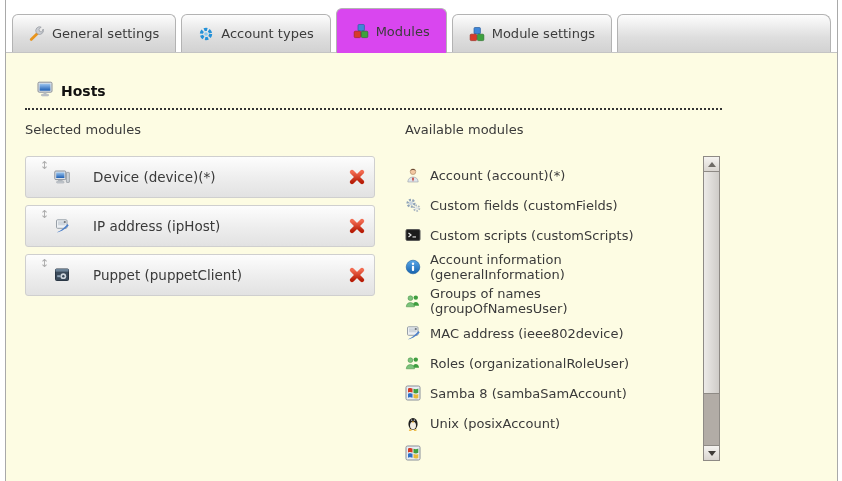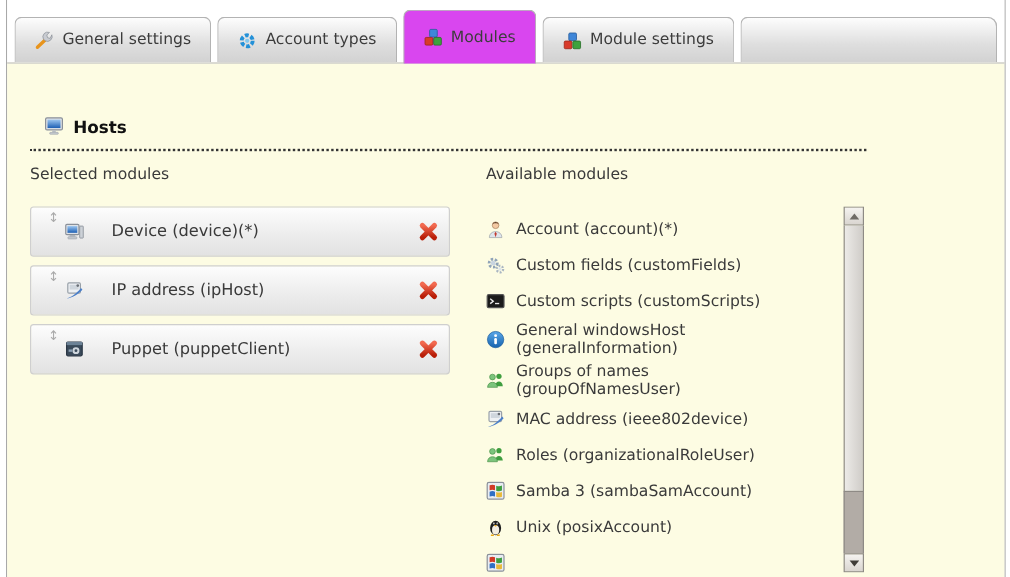--- a/index.html
+++ b/index.html
@@ -13,21 +13,21 @@
   .tab { display: flex; align-items: center; gap: 7px; height: 38px; padding: 0 16px; margin-right: 5px;
     background: linear-gradient(#fdfdfd, #dedede 60%, #d2d2d2); border: 1px solid #b3b3b3; border-bottom: none;
     border-radius: 6px 6px 0 0; font-size: 13px; color: #3c3c3c; cursor: pointer; white-space: nowrap; }
   .tab.active { height: 45px; background: #d946ef; position: relative; z-index: 3; margin-bottom: -1px; }
   .tab-filler { flex: 1; height: 38px; background: linear-gradient(#fdfdfd, #dedede 60%, #d2d2d2);
     border: 1px solid #b3b3b3; border-bottom: none; border-radius: 6px 8px 0 0; }
   .ticon svg { display: block; }
 
   
   .content { height: 429px; background: #fdfce3; border-top: 1px solid #c4c4c4; padding: 0 0 0 19px; overflow: hidden; }
-  .hosts-header { margin-top: 44px; width: 697px; display: flex; align-items: center; gap: 8px;
+  .hosts-header { margin-top: 28px; width: 697px; display: flex; align-items: center; gap: 8px;
     padding: 0 0 7px 12px; border-bottom: 2px dotted #333; }
   .hosts-title { font-size: 14px; font-weight: bold; color: #111; }
 
   .columns { display: flex; margin-top: 12px; }
   .col-heading { font-size: 13px; color: #3a3a3a; line-height: 16px; }
 
   
   .left-col { width: 356px; }
   .left-col .col-heading { margin-bottom: 18px; }
   .sel-row { position: relative; width: 350px; height: 42px; margin-bottom: 7px; display: flex; align-items: center;
@@ -284,21 +284,21 @@
             </li>
 
             <li class="avail-item">
               <span class="aicon">
                 <svg width="16" height="16" viewBox="0 0 16 16">
                   <circle cx="8" cy="8" r="6.8" fill="url(#gBlue)" stroke="#1a5c9e" stroke-width="0.6"></circle>
                   <circle cx="8" cy="4.7" r="1.2" fill="#fff"></circle>
                   <rect x="6.9" y="6.7" width="2.2" height="5.2" rx="1" fill="#fff"></rect>
                 </svg>
               </span>
-              <span class="alabel">General windowsHost (generalInformation)</span>
+              <span class="alabel">Account information (generalInformation)</span>
               <button class="add">
                 <svg width="17" height="17" viewBox="0 0 17 17">
                     <g stroke="url(#gGreen)" stroke-width="4.6" stroke-linecap="round">
                       <path d="M8.5 3 V14"></path>
                       <path d="M3 8.5 H14"></path>
                     </g>
                   </svg>
               </button>
             </li>
 
@@ -365,21 +365,21 @@
             <li class="avail-item">
               <span class="aicon">
                 <svg width="16" height="16" viewBox="0 0 16 16">
                   <rect x="1" y="1" width="14" height="14" rx="1.5" fill="#e9edf2" stroke="#8a9099"></rect>
                   <path d="M3 7.5 C5 6.8 6 7 7.5 7.6 L7.5 3.4 C6 2.8 5 2.7 3 3.4 Z" fill="#d23b26"></path>
                   <path d="M8.5 7.9 C10.5 8.6 11.6 8.5 13.3 7.8 L13.3 3.6 C11.6 4.3 10.5 4.4 8.5 3.7 Z" fill="#3f9e3f"></path>
                   <path d="M3 12.8 C5 12.1 6 12.2 7.5 12.8 L7.5 8.7 C6 8.1 5 8 3 8.7 Z" fill="#2f6fc4"></path>
                   <path d="M8.5 13 C10.5 13.7 11.6 13.6 13.3 12.9 L13.3 8.9 C11.6 9.6 10.5 9.7 8.5 9 Z" fill="#e8b93a"></path>
                 </svg>
               </span>
-              <span class="alabel">Samba 3 (sambaSamAccount)</span>
+              <span class="alabel">Samba 8 (sambaSamAccount)</span>
               <button class="add">
                 <svg width="17" height="17" viewBox="0 0 17 17">
                     <g stroke="url(#gGreen)" stroke-width="4.6" stroke-linecap="round">
                       <path d="M8.5 3 V14"></path>
                       <path d="M3 8.5 H14"></path>
                     </g>
                   </svg>
               </button>
             </li>
 

